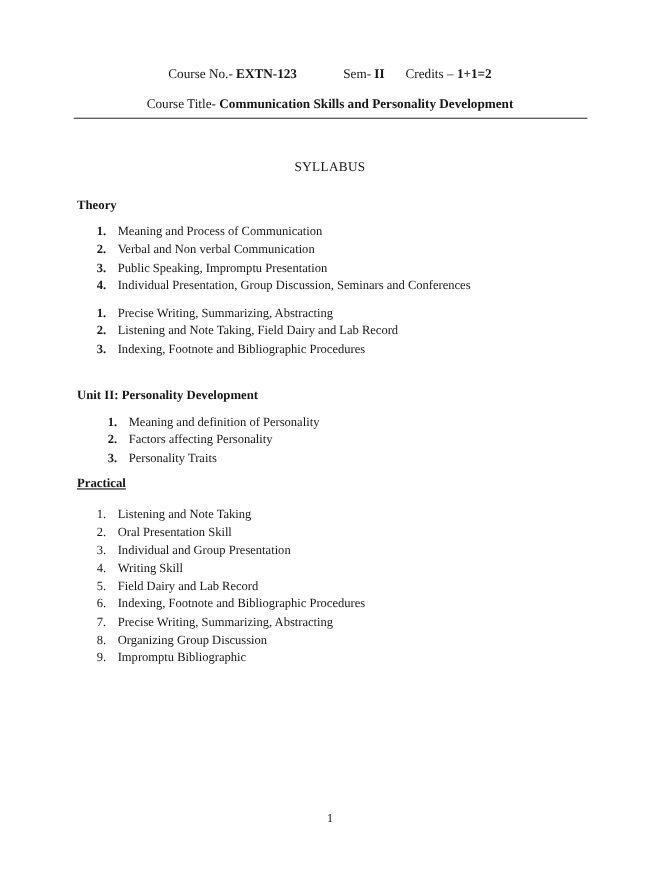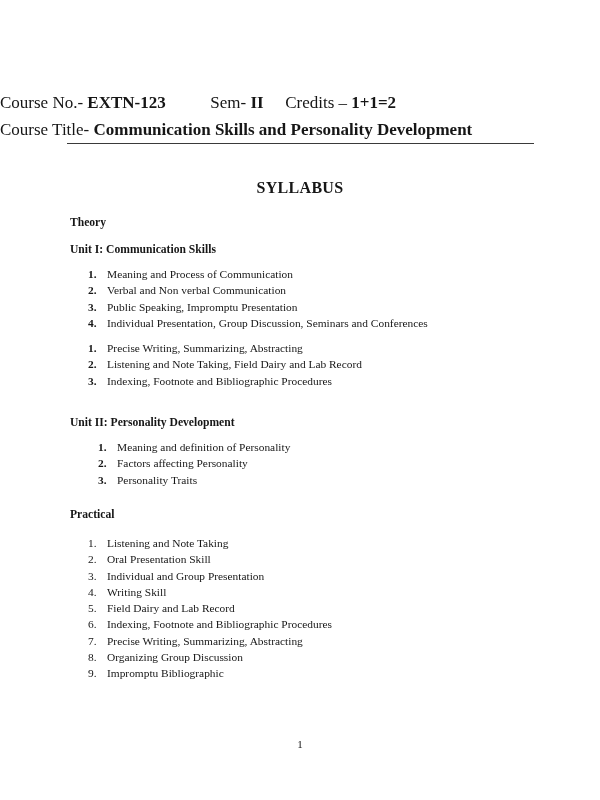--- a/index.html
+++ b/index.html
@@ -6,39 +6,39 @@
   html,body { background:#ffffff; }
   .page {
     width:600px; height:800px;
     background:#ffffff;
     font-family:"Liberation Serif", serif;
     color:#161616;
     position:relative;
     overflow:hidden;
   }
   .b { font-weight:bold; }
-  .header { text-align:left; padding-top:96px; font-size:17px; line-height:14px; }
+  .header { text-align:center; padding-top:60px; font-size:12px; line-height:14px; }
   .header-line2 { margin-top:13px; }
   .gap-lg { display:inline-block; width:36px; }
   .gap-sm { display:inline-block; width:13px; }
   .rule {
     border:none; border-top:1.5px solid #3a3a3a;
     width:467px; margin:6px 0 0 67px;
   }
   .syllabus-title {
-    text-align:center; font-weight:bold; font-size:16px;
+    text-align:center; font-weight:normal; font-size:12px;
     margin-top:36px; letter-spacing:0.3px; line-height:15px;
   }
   .content { margin-left:70px; margin-right:58px; font-size:11.4px; }
   .h { font-weight:bold; font-size:11.6px; line-height:15px; }
   .theory-heading { margin-top:20px; }
   .unit-heading-1 { margin-top:12px; }
   .unit-heading-2 { margin-top:10px; }
   .unit-heading-3 { margin-top:26px; }
-  .practical-heading { margin-top:19px; }
+  .practical-heading { margin-top:7px;text-decoration:underline; }
   .list { margin-top:9px; margin-left:18px; }
   .list.indent-more { margin-left:28px; }
   .list.practical { margin-top:13px; }
   .li { display:flex; line-height:16.3px; }
   .num { flex:0 0 19px; }
   .txt { flex:1; }
   .page-number {
     position:absolute; bottom:50px; left:0; width:100%;
     text-align:center; font-size:11px;
   }
@@ -66,21 +66,20 @@
   </div>
 
   <hr class="rule">
 
   <div class="syllabus-title">SYLLABUS</div>
 
   <div class="content">
 
     <div class="h theory-heading">Theory</div>
 
-    <div class="h unit-heading-1">Unit I: Communication Skills</div>
     <div class="list">
       <div class="li">
         <span class="num b">1.</span>
         <span class="txt">Meaning and Process of Communication</span>
       </div>
       <div class="li">
         <span class="num b">2.</span>
         <span class="txt">Verbal and Non verbal Communication</span>
       </div>
       <div class="li">

